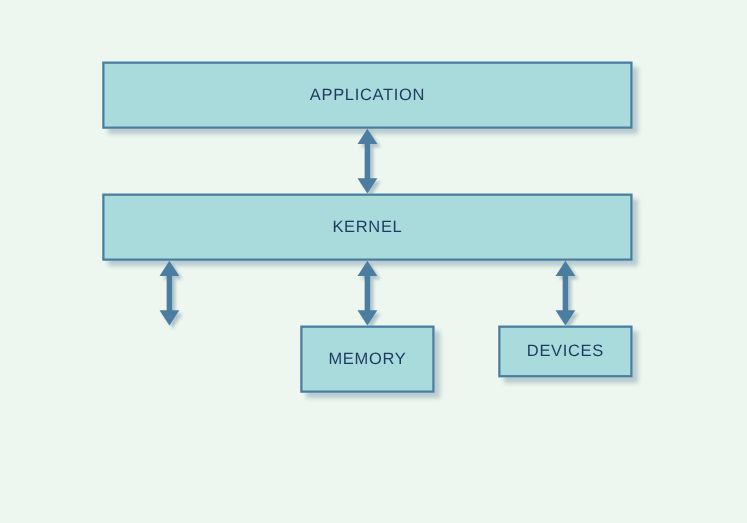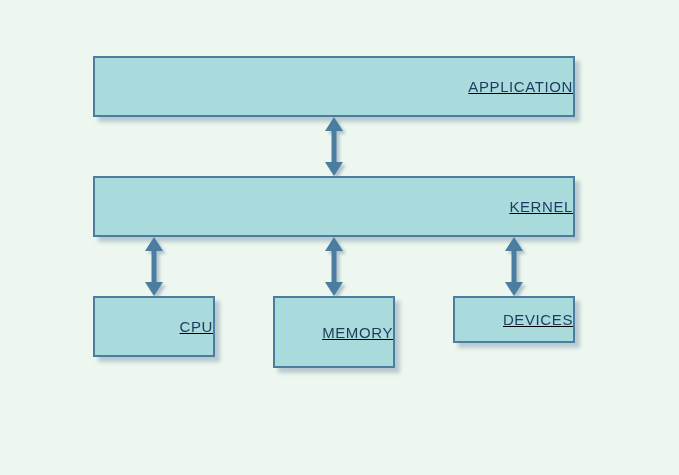--- a/index.html
+++ b/index.html
@@ -21,34 +21,33 @@
     width: 679px; height: 475px;
     background: var(--canvas-bg);
   }
   .box {
     position: absolute;
     background: var(--box-fill);
     border: 2px solid var(--box-border);
     box-shadow: 5px 5px 4px rgba(105, 135, 158, 0.40);
     display: flex;
     align-items: center;
-    justify-content: flex-end;
-    text-decoration: underline;
+    justify-content: center;
   }
   .label {
     color: var(--label-text);
     font-size: 15px;
     letter-spacing: 0.6px;
     font-weight: 400;
     user-select: none;
   }
   .box-application { left: 93px;  top: 56px;  width: 482px; height: 61px; }
   .box-kernel      { left: 93px;  top: 176px; width: 482px; height: 61px; }
   .box-cpu         { left: 93px;  top: 296px; width: 122px; height: 61px; }
-  .box-memory      { left: 273px; top: 296px; width: 122px; height: 72px; }
+  .box-memory      { left: 273px; top: 296px; width: 122px; height: 61px; }
   .box-devices     { left: 453px; top: 296px; width: 122px; height: 47px; }
 
   .arrow {
     position: absolute;
     width: 22px; height: 59px;
     color: var(--arrow);
     filter: drop-shadow(3px 3px 1.5px rgba(105, 135, 158, 0.45));
   }
   .arrow-app-kernel     { left: 323px; top: 117px; }
   .arrow-kernel-cpu     { left: 143px; top: 237px; }
@@ -85,23 +84,20 @@
     <rect x="8.5" y="12" width="5" height="35" fill="currentColor"></rect>
     <polygon points="11,59 2,45 20,45" fill="currentColor"></polygon>
   </svg>
 
   <svg class="arrow arrow-kernel-devices" viewBox="0 0 22 59">
     <polygon points="11,0 2,14 20,14" fill="currentColor"></polygon>
     <rect x="8.5" y="12" width="5" height="35" fill="currentColor"></rect>
     <polygon points="11,59 2,45 20,45" fill="currentColor"></polygon>
   </svg>
 
-  <div class="box box-cpu">
-    <span class="label">CPU</span>
-  </div>
 
   <div class="box box-memory">
     <span class="label">MEMORY</span>
   </div>
 
   <div class="box box-devices">
     <span class="label">DEVICES</span>
   </div>
 
 </div>

